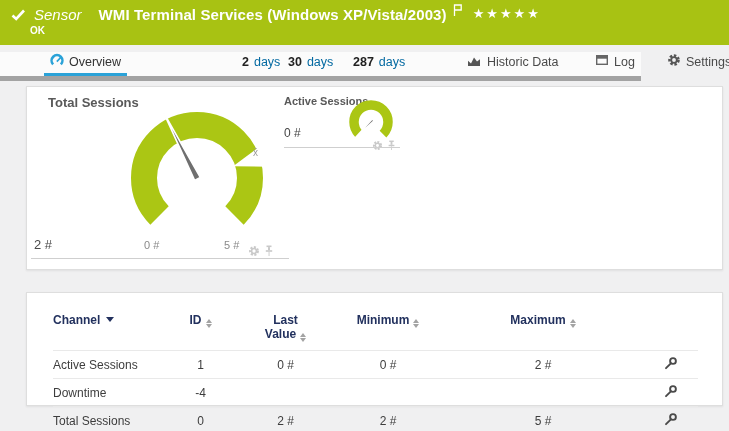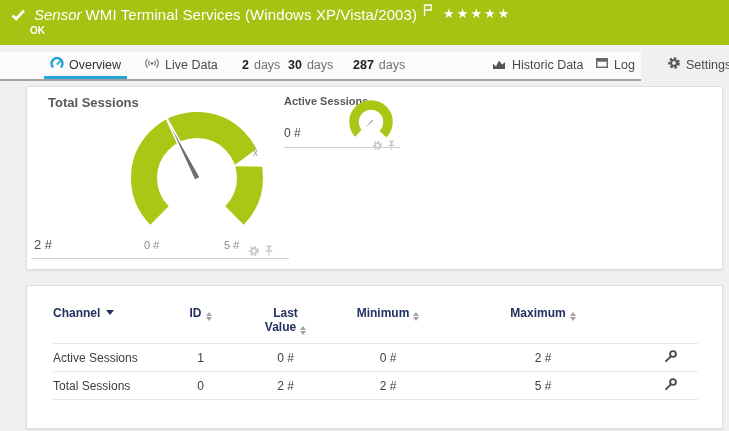--- a/index.html
+++ b/index.html
@@ -4,40 +4,40 @@
 <style>
   * { margin:0; padding:0; box-sizing:border-box; }
   html,body { background:#e9e9e9; }
   body { font-family:"Liberation Sans", sans-serif; }
   .screen { position:relative; width:729px; height:431px; background:#f0f0f1; overflow:hidden; }
 
   
   .topbar { position:absolute; left:0; top:0; width:729px; height:45px; background:#a8c213; color:#fff; }
   .topbar-row { position:absolute; left:11px; top:6px; display:flex; align-items:center; }
   .check-wrap { width:15px; height:13px; margin-right:8px; }
-  .kind { font-style:italic; font-size:15px; margin-right:4px; }
-  .sensor-title { font-size:15px; font-weight:normal; letter-spacing:.1px;text-align:center; }
+  .kind { font-style:italic; font-size:15px; margin-right:17px; }
+  .sensor-title { font-size:15px; font-weight:bold; letter-spacing:.1px;text-align:center; }
   .flag-wrap { margin-left:6px; margin-top:-6px; }
   .stars { font-size:13px; letter-spacing:2px; margin-left:10px; margin-top:-3px; }
   .status-line { position:absolute; left:30px; top:25px; font-size:10px; font-weight:bold; }
 
   
-  .tabs { position:absolute; left:0; top:52px; width:641px; height:29px; background:#fbfbfb; border-bottom:2px solid #a3a3a3; }
+  .tabs { position:absolute; left:0; top:52px; width:641px; height:29px; background:#fbfbfb; border-bottom:5px solid #a3a3a3; }
   .tab { position:absolute; bottom:0; height:29px; display:flex; align-items:center; gap:5px; padding:0 6px; font-size:12.5px; color:#4a4a4a; cursor:pointer; }
   .tab.active { box-shadow: inset 0 -3px 0 #2aa2d8; color:#333; }
   .tab .num { font-weight:bold; color:#222; }
-  .tab .unit { color:#737373; }
+  .tab .unit { color:#0369a1; }
   .t-overview { left:44px; } .t-livedata { left:138px; } .t-2d { left:236px; }
-  .t-30d { left:282px; } .t-365d { left:347px; } .t-historic { left:485px; }
+  .t-30d { left:282px; } .t-365d { left:347px; } .t-historic { left:460px; }
   .t-log { left:589px; } .t-settings { left:661px; }
 
   
   .panel { position:absolute; left:26px; width:697px; background:#fff; border:1px solid #dedede; box-shadow:0 1px 2px rgba(0,0,0,.07); }
   .gauges-panel { top:86px; height:184px; }
-  .table-panel { top:285px; height:144px; }
+  .table-panel { top:292px; height:114px; }
 
   
   .g-title { position:absolute; left:21px; top:8px; font-size:13px; font-weight:bold; color:#595959; }
   .g-current { position:absolute; left:7px; top:150px; font-size:13px; color:#4a4a4a; }
   .g-min { position:absolute; left:117px; top:152px; font-size:11px; color:#8a8a8a; }
   .g-max { position:absolute; left:197px; top:152px; font-size:11px; color:#8a8a8a; }
   .g-marker { position:absolute; left:226px; top:60px; font-size:10px; color:#9b9b9b; }
   .g-underline { position:absolute; left:4px; top:171px; width:258px; border-top:1px solid #cfcfcf; }
   .g-svg { position:absolute; left:75px; top:8px; }
   .g-tools { position:absolute; display:flex; gap:4px; align-items:center; }
@@ -96,29 +96,20 @@
   <nav class="tabs">
     <div class="tab active t-overview">
       <span>
         <svg width="14" height="14" viewBox="0 0 14 14">
             <path d="M3.1 11.3 A5.4 5.4 0 1 1 10.9 11.3" fill="none" stroke="#2aa2d8" stroke-width="2.6"></path>
             <line x1="6.8" y1="8.6" x2="10.6" y2="4.6" stroke="#2aa2d8" stroke-width="1.6"></line>
           </svg>
       </span>
       <span>Overview</span>
     </div>
-    <div class="tab t-livedata">
-      <span>
-        <svg width="16" height="13" viewBox="0 0 16 13">
-            <circle cx="8" cy="6.3" r="1.4" fill="#777"></circle>
-            <path d="M5.6 3.9 a3.3 3.3 0 0 0 0 4.8 M3.5 2 a6.1 6.1 0 0 0 0 8.6 M10.4 3.9 a3.3 3.3 0 0 1 0 4.8 M12.5 2 a6.1 6.1 0 0 1 0 8.6" fill="none" stroke="#777" stroke-width="1.1"></path>
-          </svg>
-      </span>
-      <span>Live Data</span>
-    </div>
     <div class="tab t-2d">
       <span class="num">2</span>
       <span class="unit">days</span>
     </div>
     <div class="tab t-30d">
       <span class="num">30</span>
       <span class="unit">days</span>
     </div>
     <div class="tab t-365d">
       <span class="num">287</span>
@@ -260,20 +251,35 @@
           <th></th>
         </tr>
       </thead>
       <tbody>
         <tr>
           <td class="al">Active Sessions</td>
           <td class="ar pad-id">1</td>
           <td class="ac">0 #</td>
           <td class="ar pad-mm">0 #</td>
           <td class="ar pad-mm">2 #</td>
+          <td class="ac">
+            <span class="wrench-btn">
+              <svg width="15" height="15" viewBox="0 0 15 15">
+                  <circle cx="10" cy="5" r="2.9" fill="none" stroke="#4a4a4a" stroke-width="1.9"></circle>
+                  <line x1="7.9" y1="7.3" x2="3" y2="12.2" stroke="#4a4a4a" stroke-width="1.9" stroke-linecap="round"></line>
+                </svg>
+            </span>
+          </td>
+        </tr>
+        <tr>
+          <td class="al">Downtime</td>
+          <td class="ar pad-id">-4</td>
+          <td class="ac"></td>
+          <td class="ar pad-mm"></td>
+          <td class="ar pad-mm"></td>
           <td class="ac">
             <span class="wrench-btn">
               <svg width="15" height="15" viewBox="0 0 15 15">
                   <circle cx="10" cy="5" r="2.9" fill="none" stroke="#4a4a4a" stroke-width="1.9"></circle>
                   <line x1="7.9" y1="7.3" x2="3" y2="12.2" stroke="#4a4a4a" stroke-width="1.9" stroke-linecap="round"></line>
                 </svg>
             </span>
           </td>
         </tr>
         <tr>

